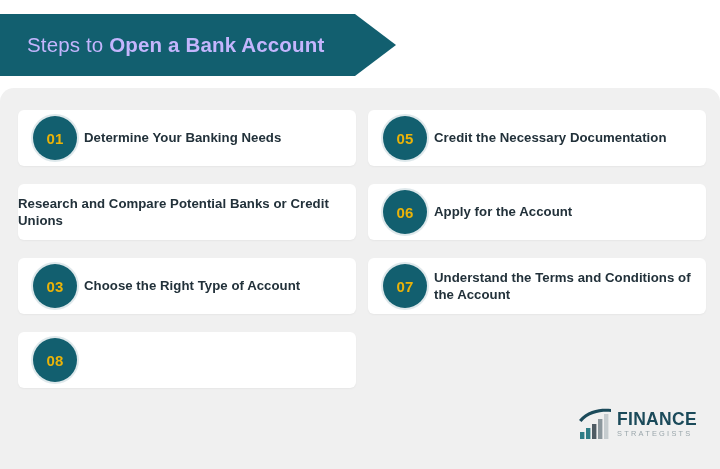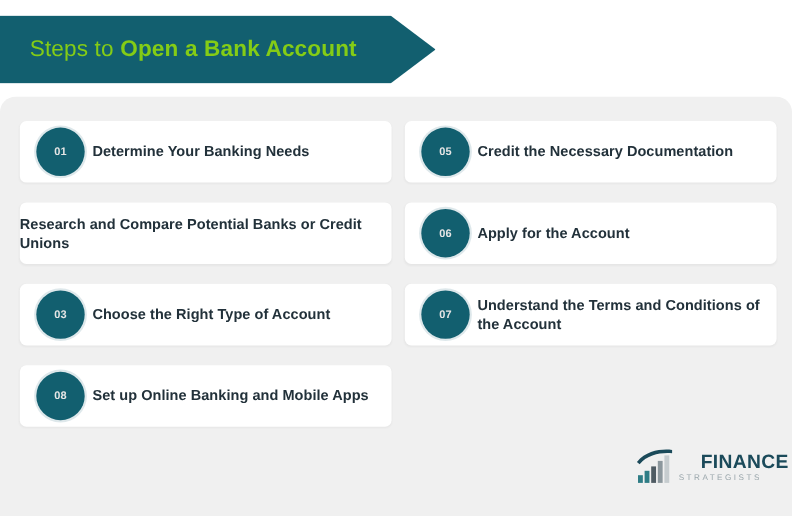--- a/index.html
+++ b/index.html
@@ -40,21 +40,21 @@
     top: 14px;
     width: 396px;
     height: 62px;
     background: #125f6f;
     -webkit-clip-path: polygon(0 0, 355px 0, 396px 50%, 355px 100%, 0 100%);
     clip-path: polygon(0 0, 355px 0, 396px 50%, 355px 100%, 0 100%);
     display: flex;
     align-items: center;
   }
   .banner-title {
-    color: #84cc16;
+    color: #c4b5fd;
     font-size: 20.5px;
     letter-spacing: 0.15px;
     padding-left: 27px;
     white-space: nowrap;
     line-height: 1;
   }
   .banner-title .light { font-weight: 400; }
   .banner-title .bold  { font-weight: 700; }
 
   
@@ -88,22 +88,22 @@
 
   .badge {
     position: absolute;
     left: 15px;
     top: 50%;
     transform: translateY(-50%);
     width: 44px;
     height: 44px;
     border-radius: 50%;
     background: #125f6f;
-    color: #e5e5e5;
-    font-size: 10px;
+    color: #eab308;
+    font-size: 15px;
     font-weight: 700;
     letter-spacing: 0.2px;
     display: flex;
     align-items: center;
     justify-content: center;
     box-shadow: 0 0 0 2px rgba(18,95,111,0.14);
   }
 
   .card-label {
     flex: 1 1 auto;
@@ -134,21 +134,20 @@
     display: flex;
     flex-direction: column;
     justify-content: center;
     line-height: 1;
   }
   .logo-name {
     color: #1b4a5a;
     font-size: 17.5px;
     font-weight: 700;
     letter-spacing: 0.3px;
-    margin-left: 20px;
   }
   .logo-sub {
     color: #9aa6ab;
     font-size: 7.4px;
     font-weight: 400;
     letter-spacing: 2.25px;
     margin-top: 2px;
   }
 </style>
 </head>
@@ -203,21 +202,20 @@
       <div class="badge-slot">
         <div class="badge">07</div>
       </div>
       <div class="card-label">Understand the Terms and Conditions of the Account</div>
     </div>
 
     <div class="card">
       <div class="badge-slot">
         <div class="badge">08</div>
       </div>
-      <div class="card-label">Set up Online Banking and Mobile Apps</div>
     </div>
 
   </div>
 
   <div class="logo">
     <svg class="logo-mark" viewBox="0 0 34 32">
       <path d="M1 12 C10 1, 24 0, 33 1 L33 4 C23 3.2, 11 5, 3.5 14 Z" fill="#1b4a5a"></path>
       <rect x="2" y="24" width="4.4" height="7" fill="#2f7d86"></rect>
       <rect x="8" y="20" width="4.4" height="11" fill="#2f7d86"></rect>
       <rect x="14" y="16" width="4.4" height="15" fill="#4f5b63"></rect>

